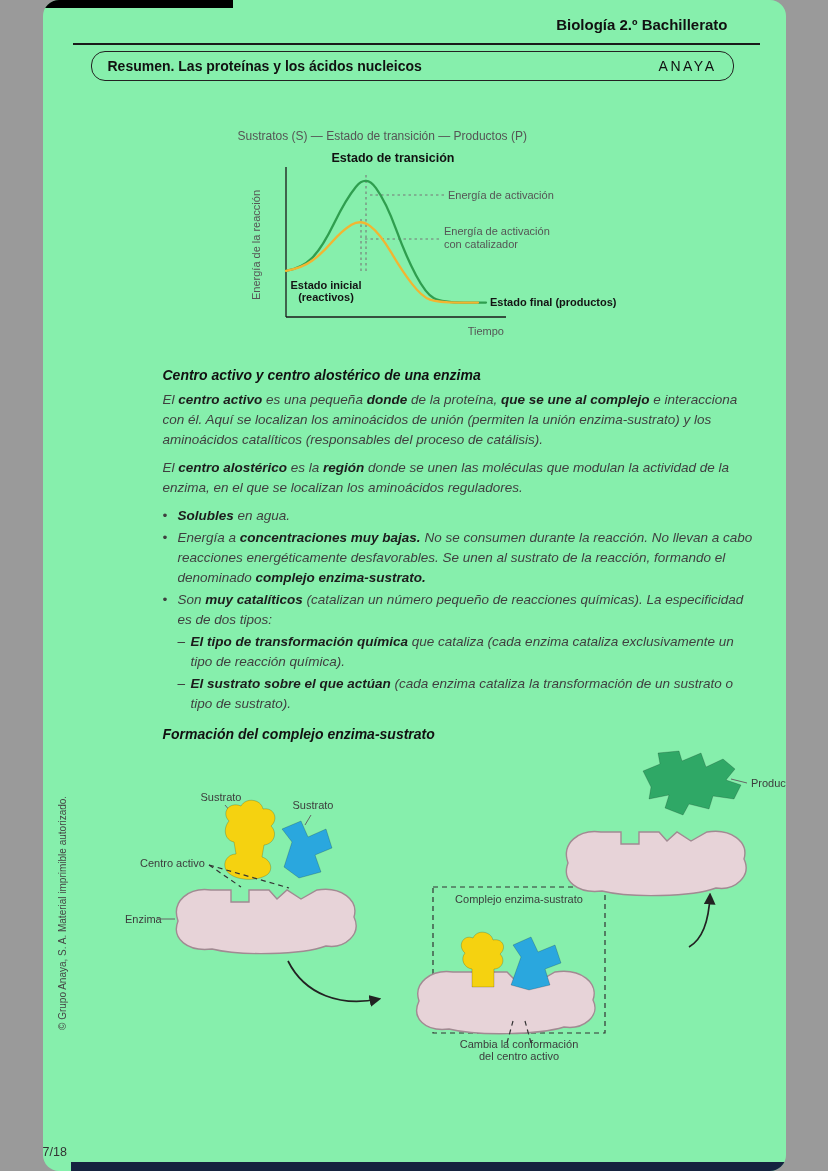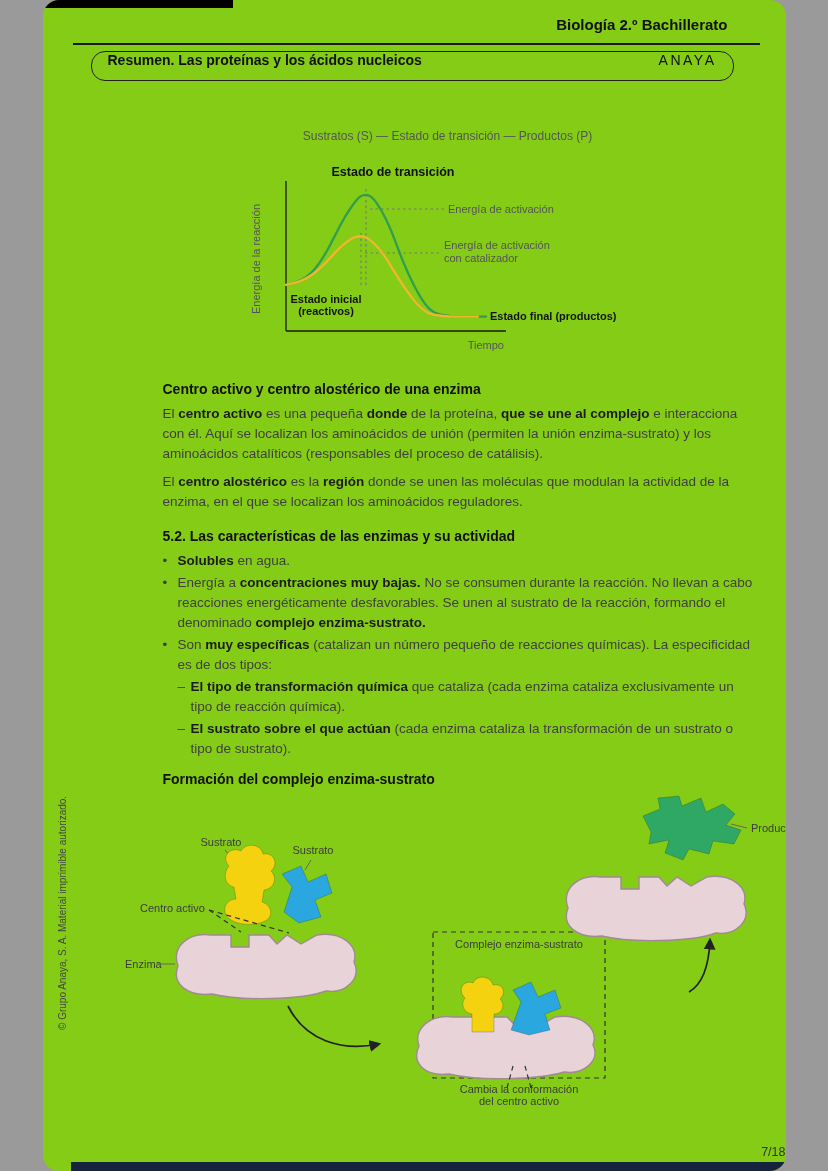--- a/index.html
+++ b/index.html
@@ -1,63 +1,63 @@
 <!DOCTYPE html>
 <html><head>
 <meta charset="utf-8">
 <style>
   * { margin:0; padding:0; box-sizing:border-box; }
   body { background:#9a9a9a; font-family:"Liberation Sans", sans-serif; }
   .page {
     position:relative; width:743px; height:1171px; margin:0 auto;
-    background:#84cc16; overflow:hidden; color:#3f3f3f;border-radius:16px;
+    background:#86efac; overflow:hidden; color:#3f3f3f;border-radius:16px;
   }
   .top-edge-bar { position:absolute; left:0; top:0; width:190px; height:8px; background:#000; }
   .bottom-edge-bar { position:absolute; left:28px; bottom:0; width:800px; height:9px; background:#16233f; }
 
   .header-row { padding-top:16px; text-align:right; padding-right:58px; }
   .header-title { font-size:15px; font-weight:700; color:#111; }
   .title-rule { height:2px; background:#1a1a1a; margin:9px 26px 0 30px; }
   .summary-band {
     margin:6px 52px 0 48px; height:30px; border:1.6px solid #222; border-radius:14px;
-    display:flex; align-items:flex-start; justify-content:space-between; padding:0 16px;
+    display:flex; align-items:center; justify-content:space-between; padding:0 16px;
   }
   .summary-title { font-size:14px; font-weight:700; color:#111; }
   .anaya-logo { font-size:14px; font-weight:400; letter-spacing:2.5px; color:#111; }
 
   .chart-block { margin:48px 0 0 195px; width:580px; }
-  .chart-caption { width:420px; text-align:center; font-size:12px; color:#555; margin-bottom:20px; }
+  .chart-caption { width:420px; text-align:left; font-size:12px; color:#555; margin-bottom:6px; }
   svg text { font-family:"Liberation Sans", sans-serif; }
   .slabel { font-size:11px; fill:#555; }
   .sdark  { font-size:11px; fill:#3c3c3c; }
   .sbold  { font-size:11px; font-weight:700; fill:#141414; }
   .stitle { font-size:12.5px; font-weight:700; fill:#111; }
   .axis { stroke:#1a1a1a; stroke-width:1.3; }
   .curve { fill:none; stroke-width:2.3; stroke-linecap:round; }
   .dotted { stroke:#777; stroke-width:1.1; stroke-dasharray:2.5 3; fill:none; }
   .dashed { stroke:#333; stroke-width:1.2; stroke-dasharray:5 4; fill:none; }
   .leader { stroke:#666; stroke-width:1; }
   .arrow  { stroke:#222; stroke-width:1.7; fill:none; }
   .enzyme { stroke:#a18a92; stroke-width:1.4; }
   .shape-outline { stroke:rgba(0,0,0,0.18); stroke-width:1; }
 
-  .content { margin:16px 12px 0 120px; width:594px; font-size:13.5px; line-height:20px; color:#3f3f3f; }
+  .content { margin:16px 12px 0 120px; width:594px; font-size:13.5px; line-height:20px; color:#3f3f3f;font-style:italic; }
   .content h3 { font-size:14px; font-weight:700; color:#111; margin:0 0 5px 0; }
   .content h3.mt { margin-top:14px; }
   .content h3.mt2 { margin-top:10px; }
   .content p { margin:0 0 8px 0; }
   .b { font-weight:700; color:#1c1c1c; }
   .li { display:flex; margin:2px 0; }
   .li .marker { flex:0 0 15px; }
   .li.sub { margin-left:15px; }
   .li.sub .marker { flex:0 0 13px; }
 
   .diagram-block { margin:2px 0 0 40px; width:760px; }
 
-  .footer-page { position:absolute; bottom:12px; left:0; width:100%; text-align:right; font-size:12.5px; color:#333; }
+  .footer-page { position:absolute; bottom:12px; left:0; width:100%; text-align:left; font-size:12.5px; color:#333; }
   .vertical-copyright {
     position:absolute; left:14px; top:1030px; transform:rotate(-90deg); transform-origin:0 0;
     font-size:10px; color:#444; white-space:nowrap;
   }
 </style>
 </head>
 <body>
 
 <div class="page">
 
@@ -99,33 +99,32 @@
       <text class="sbold" x="88" y="152" text-anchor="middle">(reactivos)</text>
       <text class="sbold" x="252" y="157">Estado final (productos)</text>
     </svg>
   </div>
 
   <div class="content">
     <h3>Centro activo y centro alostérico de una enzima</h3>
     <p><span>El </span><span class="b">centro activo</span><span> es una pequeña </span><span class="b">donde</span><span> de la proteína, </span><span class="b">que se une al complejo</span><span> e interacciona con él. Aquí se localizan los aminoácidos de unión (permiten la unión enzima-sustrato) y los aminoácidos catalíticos (responsables del proceso de catálisis).</span></p>
     <p><span>El </span><span class="b">centro alostérico</span><span> es la </span><span class="b">región</span><span> donde se unen las moléculas que modulan la actividad de la enzima, en el que se localizan los aminoácidos reguladores.</span></p>
 
-    <h3 class="mt">5.2. Las características de las enzimas y su actividad</h3>
 
     <div class="li">
       <span class="marker">•</span>
       <span><span class="b">Solubles</span><span> en agua.</span></span>
     </div>
     <div class="li">
       <span class="marker">•</span>
       <span><span>Energía a </span><span class="b">concentraciones muy bajas.</span><span> No se consumen durante la reacción. No llevan a cabo reacciones energéticamente desfavorables. Se unen al sustrato de la reacción, formando el denominado </span><span class="b">complejo enzima-sustrato.</span></span>
     </div>
     <div class="li">
       <span class="marker">•</span>
-      <span><span>Son </span><span class="b">muy específicas</span><span> (catalizan un número pequeño de reacciones químicas). La especificidad es de dos tipos:</span></span>
+      <span><span>Son </span><span class="b">muy catalíticos</span><span> (catalizan un número pequeño de reacciones químicas). La especificidad es de dos tipos:</span></span>
     </div>
     <div class="li sub">
       <span class="marker">–</span>
       <span><span class="b">El tipo de transformación química</span><span> que cataliza (cada enzima cataliza exclusivamente un tipo de reacción química).</span></span>
     </div>
     <div class="li sub">
       <span class="marker">–</span>
       <span><span class="b">El sustrato sobre el que actúan</span><span> (cada enzima cataliza la transformación de un sustrato o tipo de sustrato).</span></span>
     </div>
 

